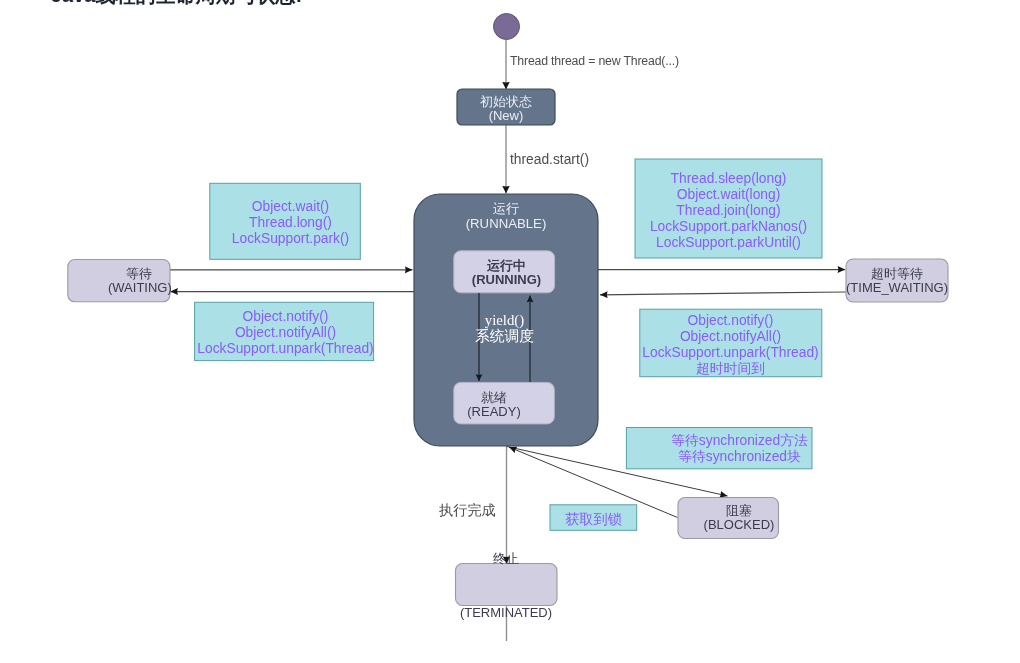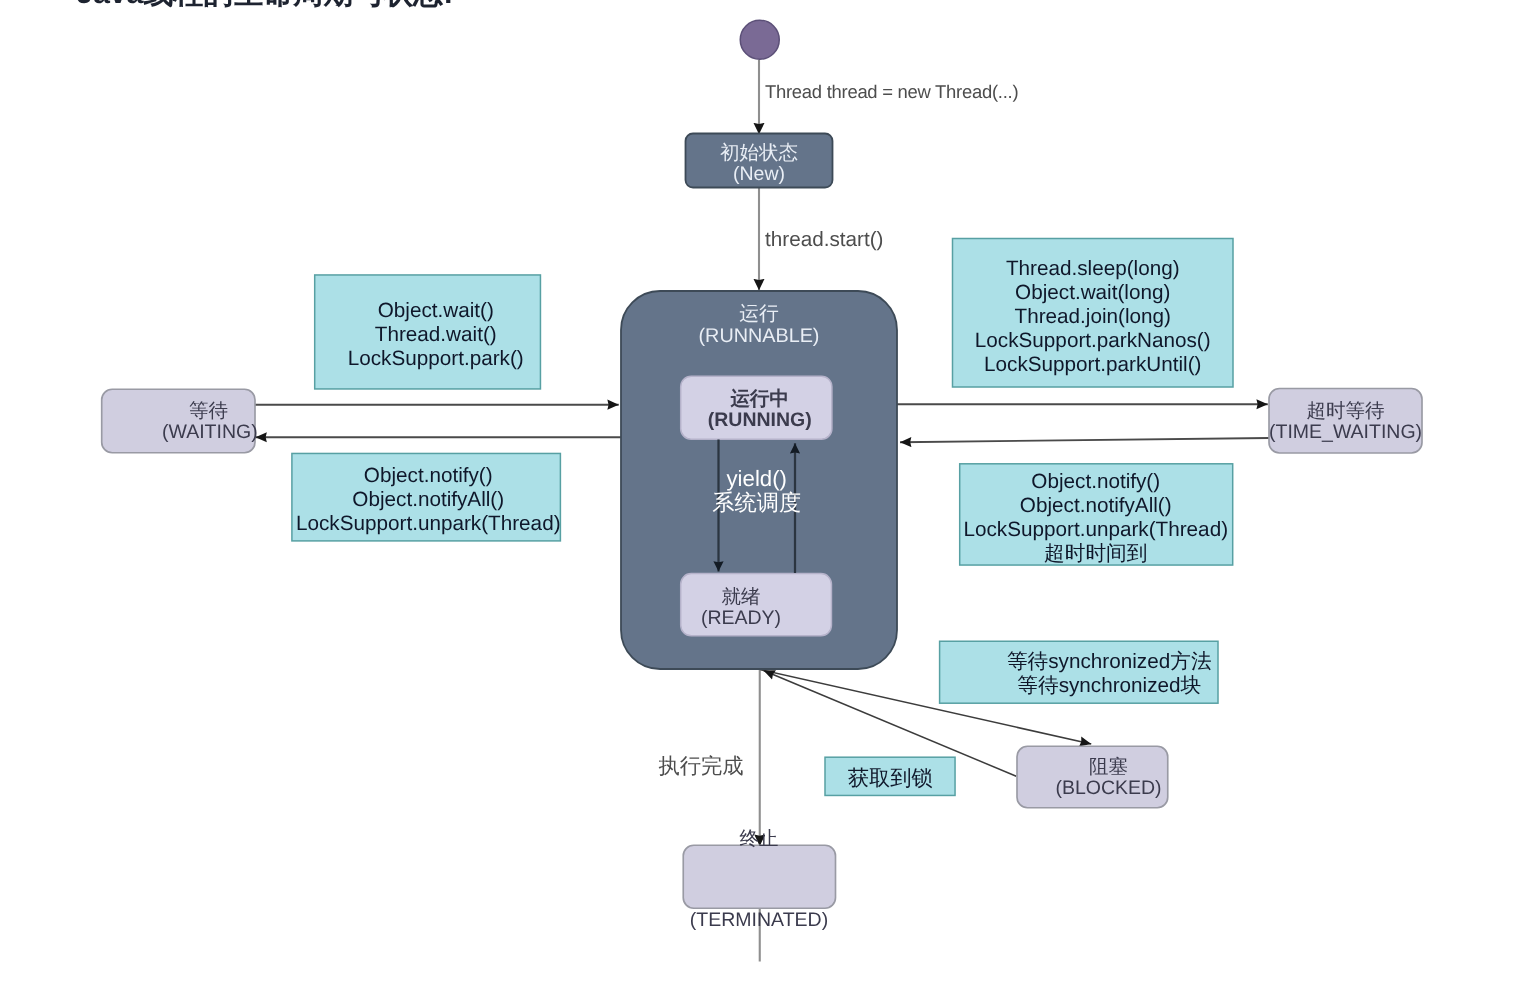--- a/index.html
+++ b/index.html
@@ -10,23 +10,23 @@
   svg.layer{position:absolute;left:0;top:0;width:1020px;height:663px;}
   #shapes{z-index:1;}
   #labels{z-index:3;position:absolute;left:0;top:0;width:1020px;height:663px;}
   .tx{position:absolute;box-sizing:border-box;text-align:center;white-space:nowrap;
       display:flex;flex-direction:column;align-items:center;justify-content:center;}
   .tx > div{width:100%;}
   .st{font-size:13px;line-height:14px;}
   .nt{font-size:13.8px;line-height:16px;}
   .dark{color:#e9eef5;}
   .lav{color:#3b3b4d;}
-  .cyan{color:#0f172a;}
+  .cyan{color:#8b5cf6;}
   .edge{color:#4d4d4d;}
-  .white{color:#ffffff;}
+  .white{color:#ffffff;font-family:Liberation Serif, serif;}
   #topstrip{position:absolute;left:0;top:0;width:1020px;height:9px;overflow:hidden;z-index:5;}
   #topstrip .t{position:absolute;left:51px;top:-18px;font-size:20px;color:#1d2330;white-space:nowrap;font-weight:600;}
 </style>
 </head>
 <body>
 
 <div id="stage">
 
   <div id="topstrip">
     <span class="t">Java线程的生命周期与状态:</span>
@@ -129,21 +129,21 @@
       <div>(BLOCKED)</div>
     </div>
 
     <div class="tx lav st" style="left:455px;top:565px;width:102px;height:42px;gap:40px;">
       <div>终止</div>
       <div>(TERMINATED)</div>
     </div>
 
     <div class="tx cyan nt" style="left:210px;top:185px;width:161px;height:76px;justify-content:center;">
       <div>Object.wait()</div>
-      <div>Thread.wait()</div>
+      <div>Thread.long()</div>
       <div>LockSupport.park()</div>
     </div>
 
     <div class="tx cyan nt" style="left:195px;top:302px;width:181px;height:61px;">
       <div>Object.notify()</div>
       <div>Object.notifyAll()</div>
       <div>LockSupport.unpark(Thread)</div>
     </div>
 
     <div class="tx cyan nt" style="left:635px;top:161px;width:187px;height:99px;">

